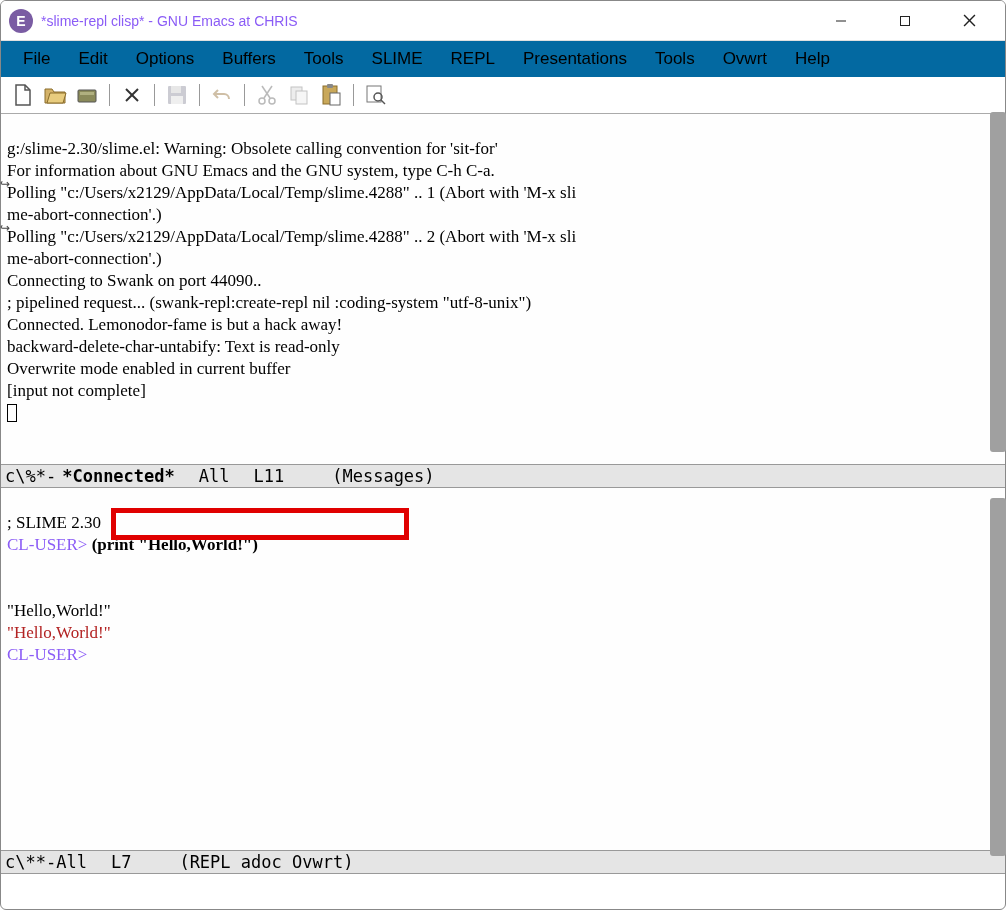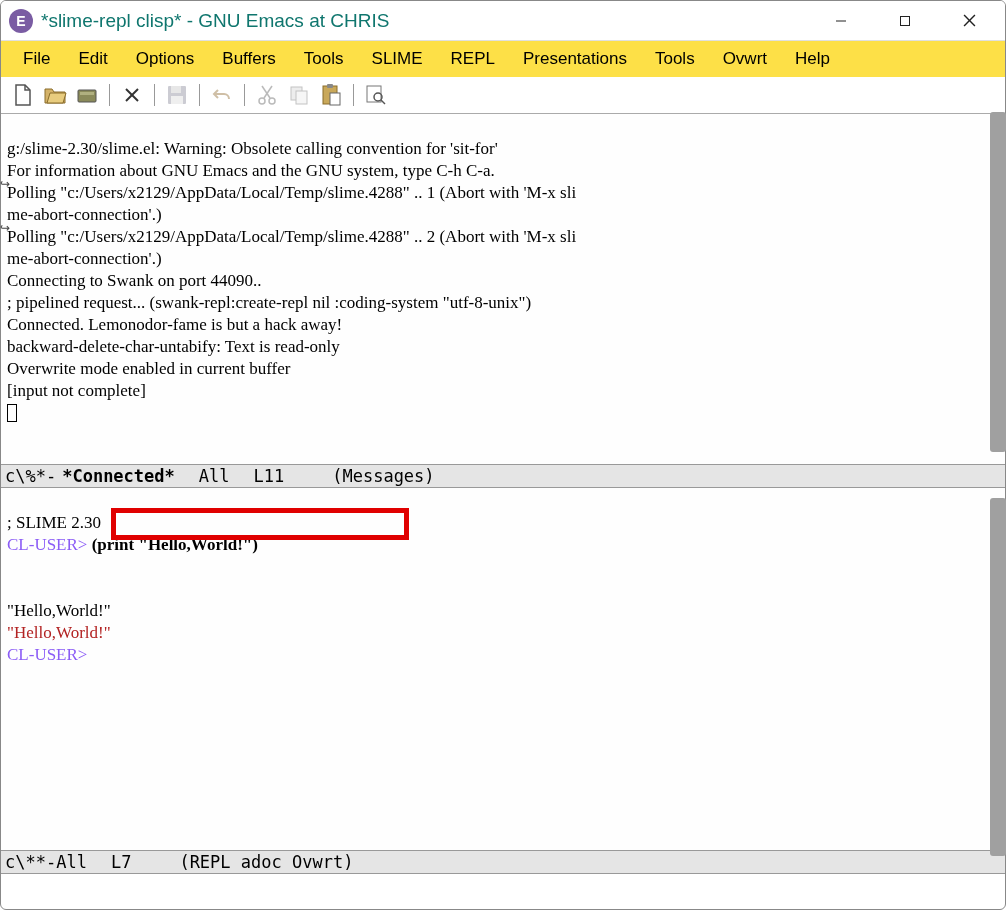--- a/index.html
+++ b/index.html
@@ -27,40 +27,40 @@
   display: flex;
   align-items: center;
   justify-content: center;
   color: #fff;
   font-weight: bold;
   font-size: 14px;
   margin-right: 8px;
 }
 .titlebar .title-text {
   flex: 1;
-  font-size: 19px;
-  color: #0f766e;
+  font-size: 14px;
+  color: #8b5cf6;
 }
 .titlebar .win-controls {
   display: flex;
   gap: 24px;
   padding-right: 8px;
 }
 .titlebar .win-btn {
   width: 40px;
   height: 32px;
   display: flex;
   align-items: center;
   justify-content: center;
   cursor: pointer;
 }
 .menubar {
   display: flex;
   padding: 4px 8px;
-  background: #fde047;
+  background: #0369a1;
   font-size: 17px;
   align-items: center;
 }
 .menubar .item {
   padding: 4px 14px;
   cursor: pointer;
 }
 
 .toolbar {
   display: flex;

